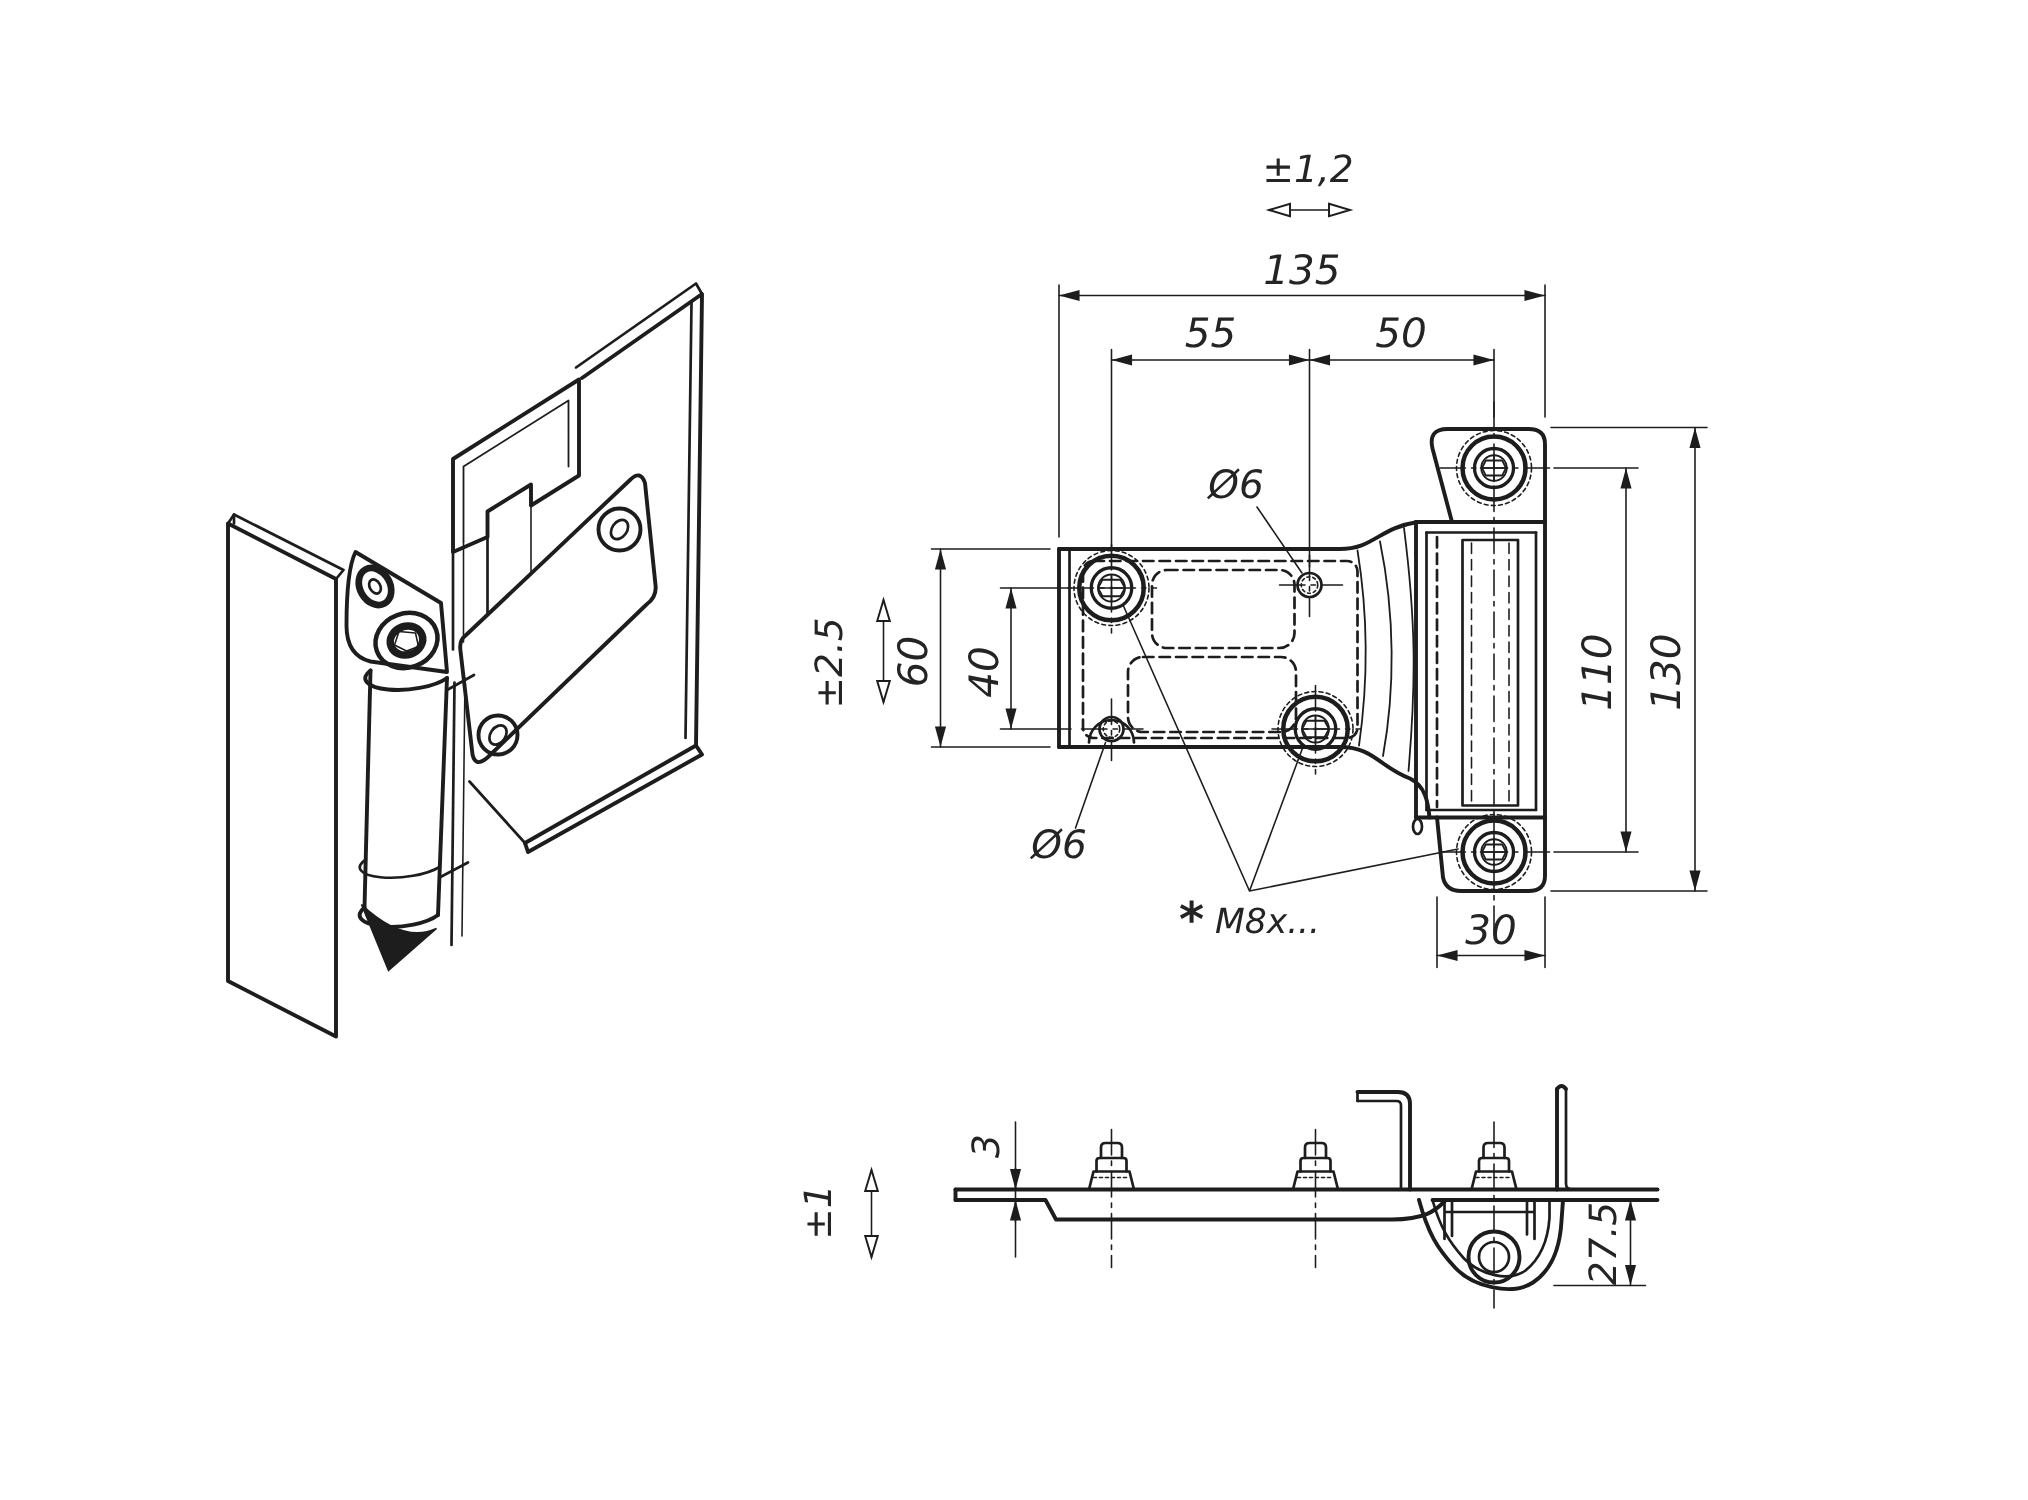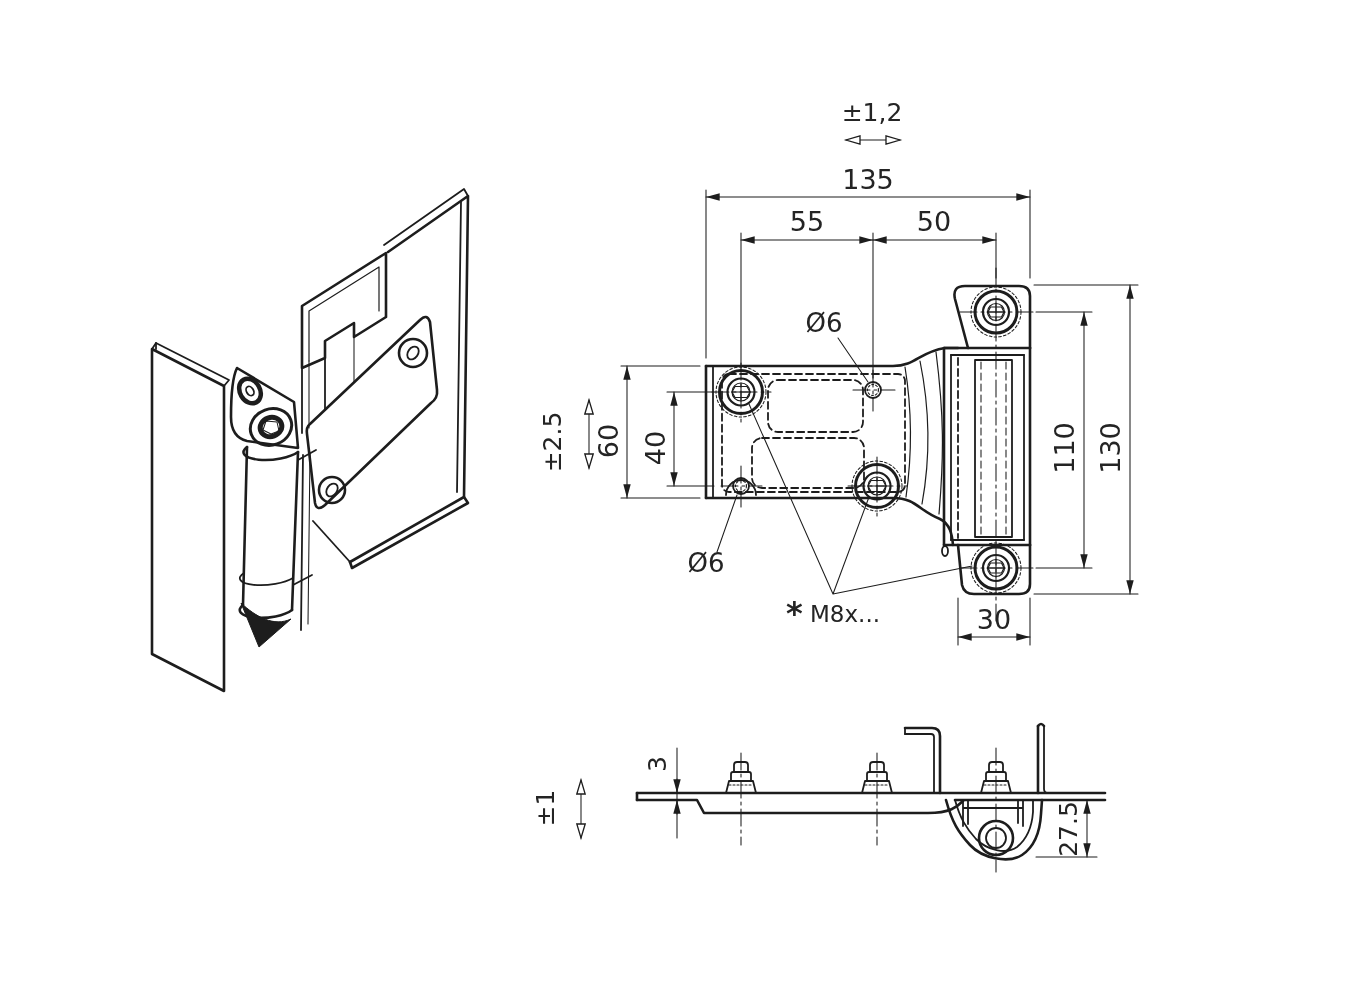--- a/index.html
+++ b/index.html
@@ -1,17 +1,17 @@
 <!DOCTYPE html>
 <html><head>
 <meta charset="utf-8">
 <style>
   html,body{margin:0;padding:0;background:#fff;}
   .stage{position:relative;width:1352px;height:1000px;background:#fff;overflow:hidden;
-         font-family:"DejaVu Sans","Liberation Sans",sans-serif;}
+         font-family:"DejaVu Sans","Liberation Sans",sans-serif;font-style:italic;}
   svg{display:block}
   
   .s{fill:none;stroke:#1d1d1d;stroke-linecap:round;stroke-linejoin:round;}
   .w30{stroke-width:3;}
   .w26{stroke-width:2.6;}
   .w18{stroke-width:1.8;}
   .w12{stroke-width:1.2;}
   .thin{stroke-width:1.05;}
   .hid{stroke-dasharray:7 4;}
   .cl{stroke-dasharray:17 4 3 4;}

